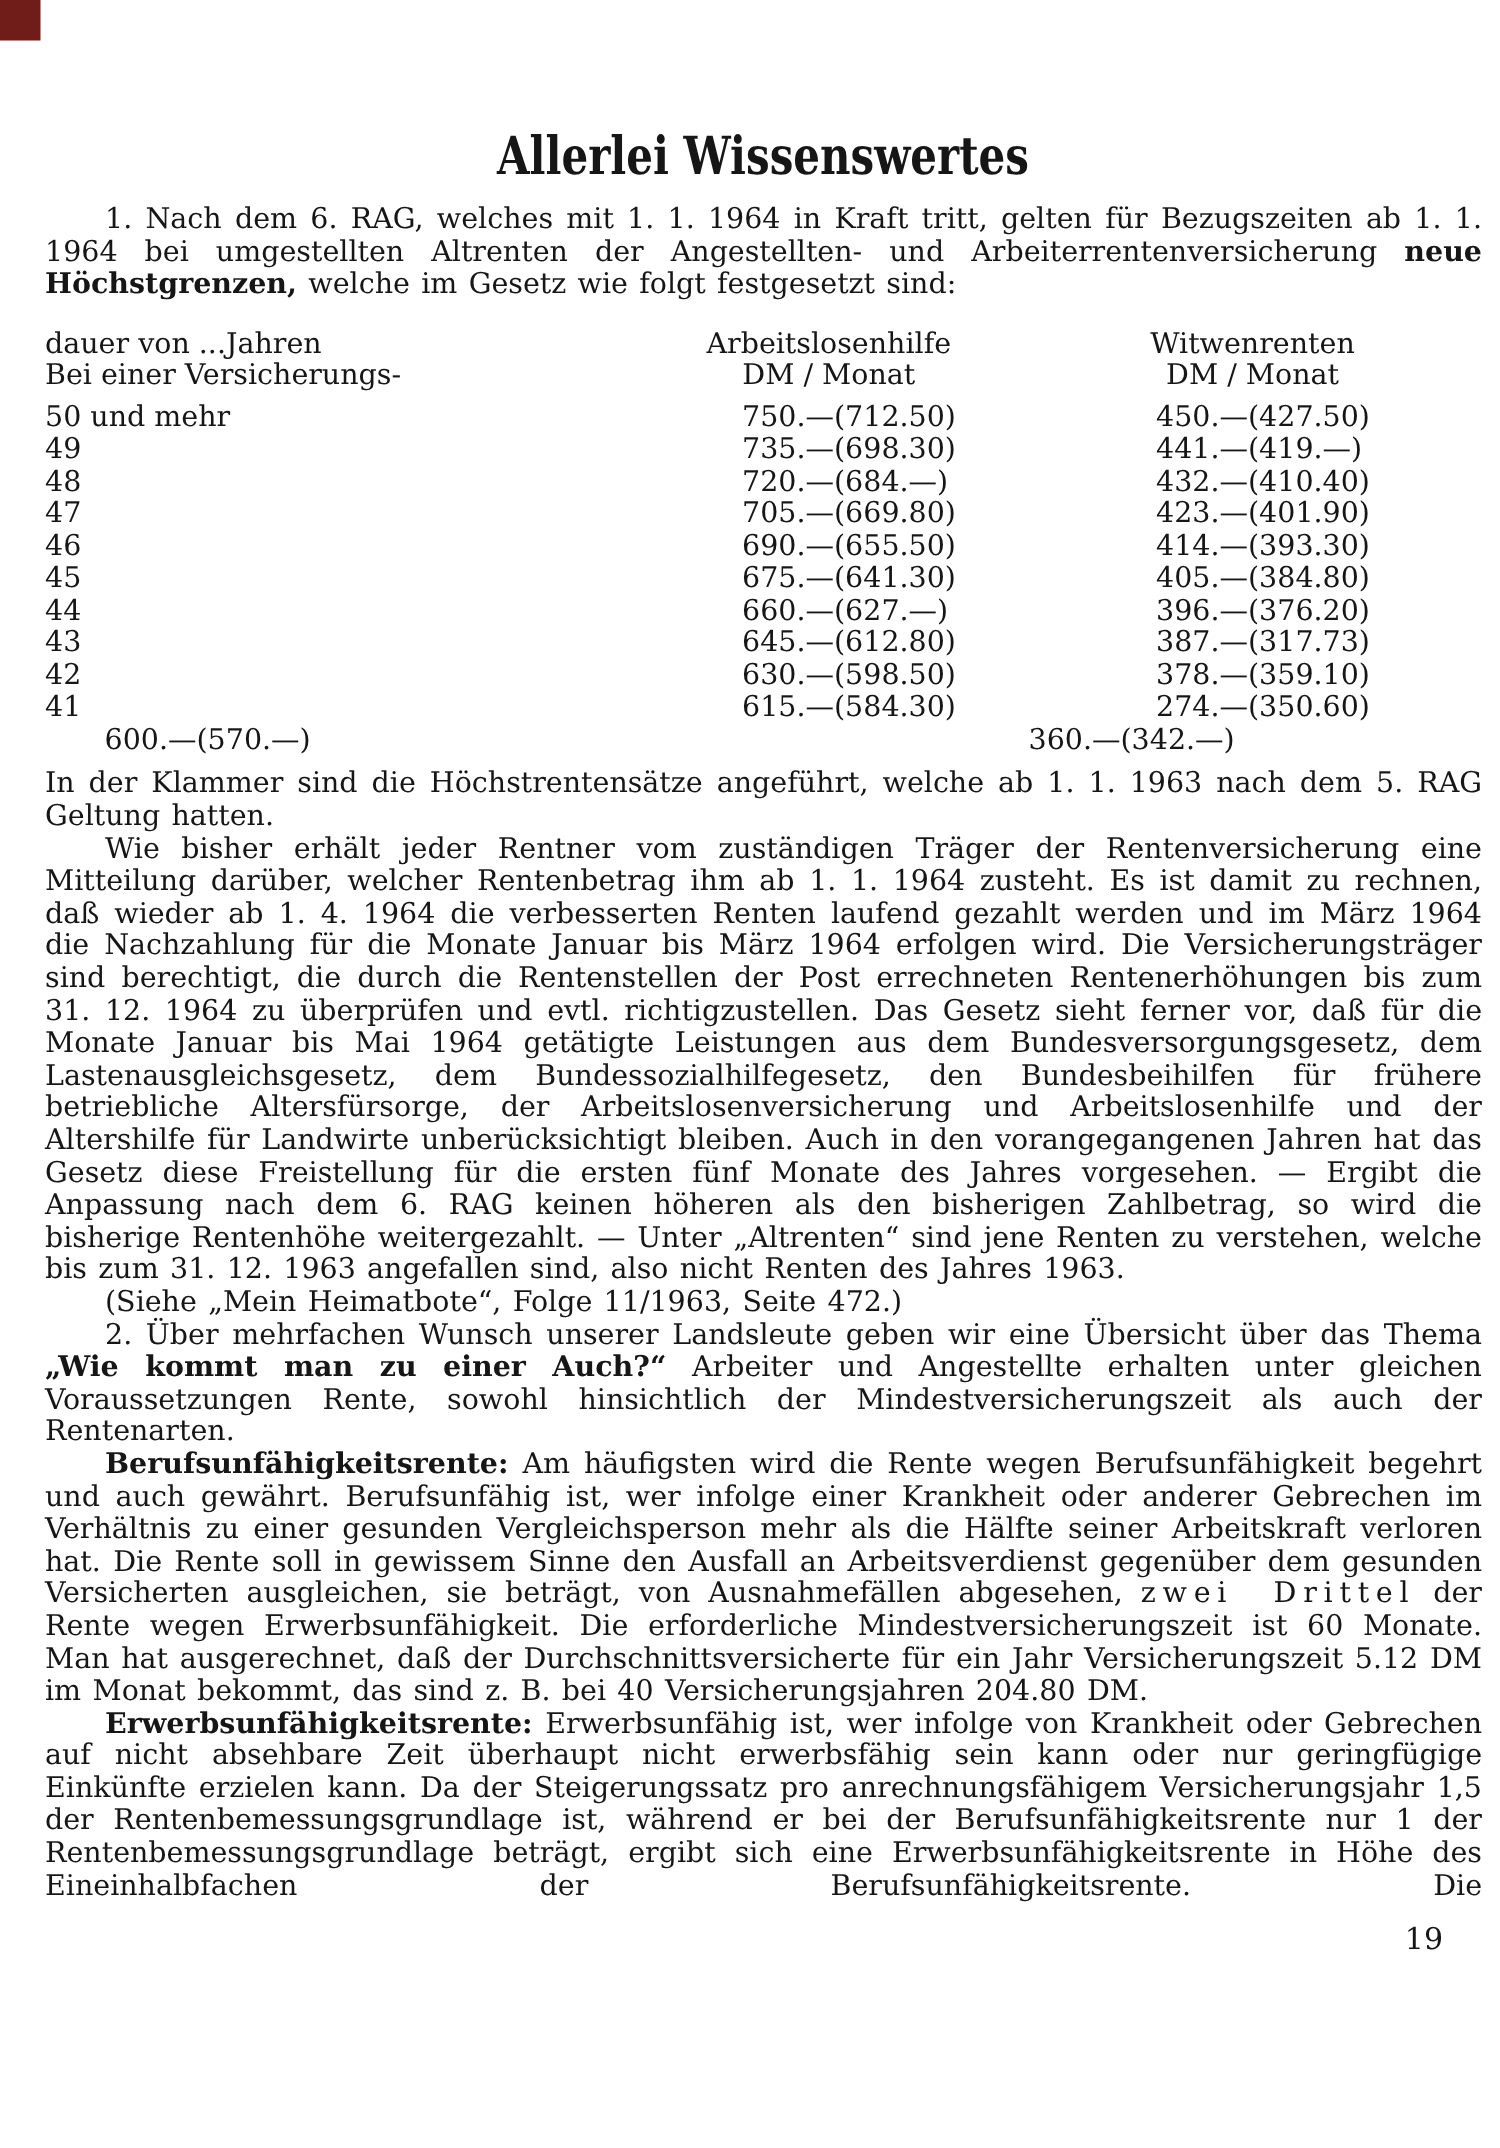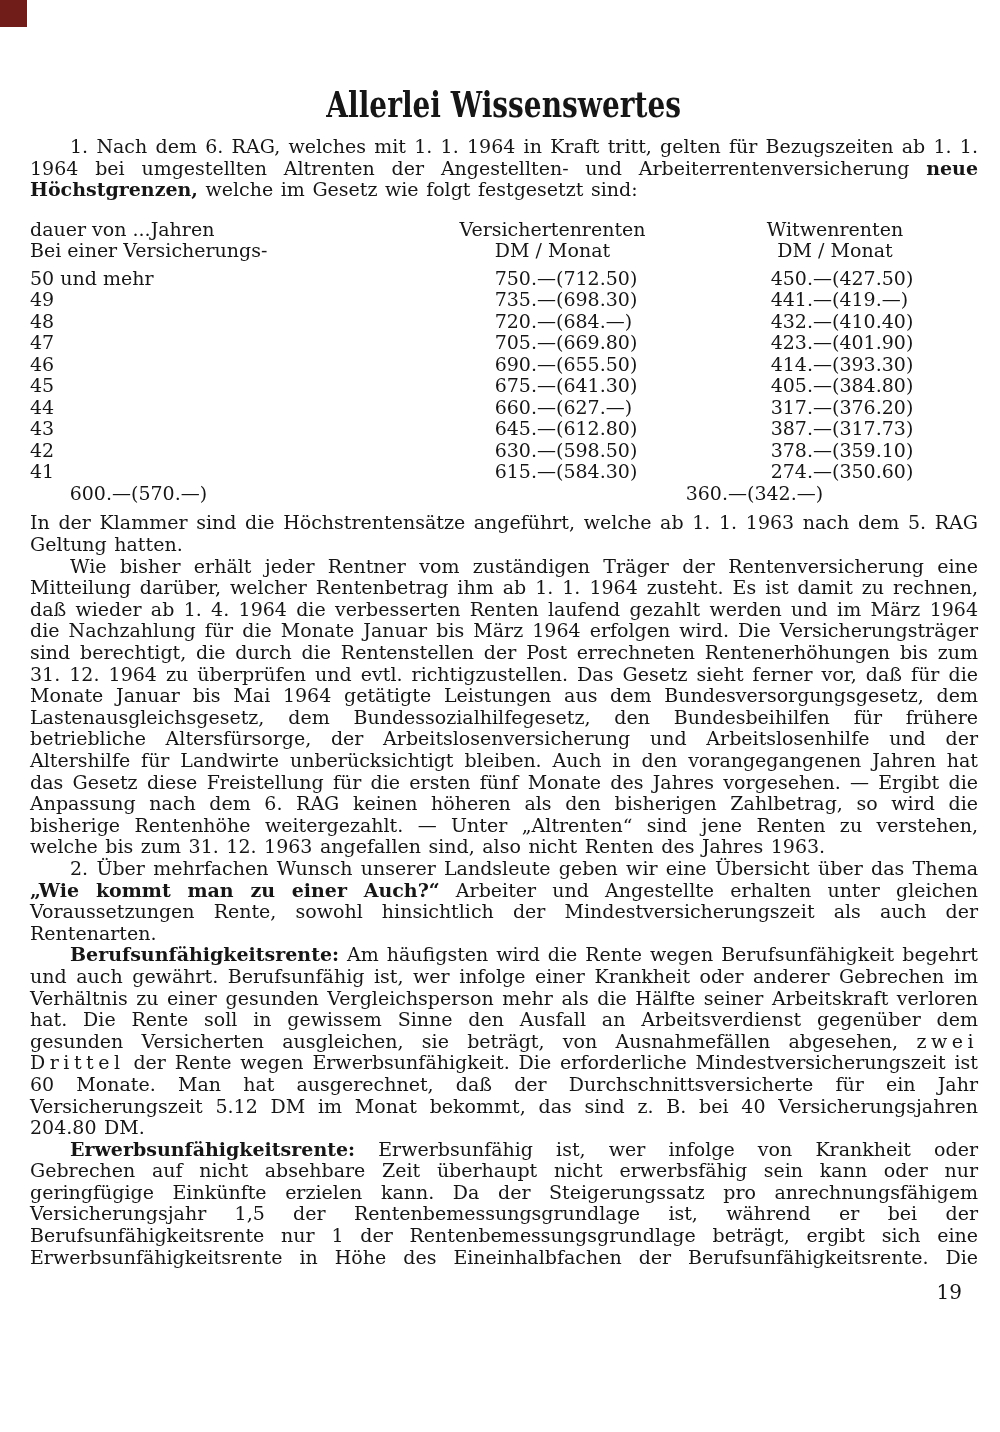--- a/index.html
+++ b/index.html
@@ -4,21 +4,21 @@
 <style>
   html, body { margin: 0; padding: 0; background: #ffffff; }
   .page {
     position: relative;
     width: 1000px;
     height: 1432px;
     background: #ffffff;
     color: #161616;
     font-family: "DejaVu Serif", "Liberation Serif", serif;
     box-sizing: border-box;
-    padding: 0 22px 0 30px;
+    padding: 0 12px 0 30px;
     overflow: hidden;
   }
   .corner-mark {
     position: absolute;
     left: 0; top: 0;
     width: 27px; height: 27px;
     background: #701d1a;
   }
   h1.title {
     margin: 86px 0 0 0;
@@ -86,21 +86,21 @@
 
   <p class="para indent p-intro"><span>1. Nach dem 6. RAG, welches mit 1. 1. 1964 in Kraft tritt, gelten für Bezugszeiten ab 1. 1. 1964 bei umgestellten Altrenten der Angestellten- und Arbeiterrentenversicherung </span><b>neue Höchstgrenzen,</b><span> welche im Gesetz wie folgt festgesetzt sind:</span></p>
 
   <div class="rate-table">
     <div class="thead">
       <div class="th-col1">
         <div>dauer von ...Jahren</div>
         <div>Bei einer Versicherungs-</div>
       </div>
       <div class="th-center">
-        <div>Versichertenrenten</div>
+        <div>Arbeitslosenhilfe</div>
         <div>DM / Monat</div>
       </div>
       <div></div>
       <div class="th-center">
         <div>Witwenrenten</div>
         <div>DM / Monat</div>
       </div>
     </div>
 
     <div class="tbody">
@@ -137,21 +137,21 @@
       <div class="trow">
         <span>45</span>
         <span class="cell-group"><span class="val">675.—</span><span>(641.30)</span></span>
         <span></span>
         <span class="cell-group g3"><span class="val">405.—</span><span>(384.80)</span></span>
       </div>
       <div class="trow">
         <span>44</span>
         <span class="cell-group"><span class="val">660.—</span><span>(627.—)</span></span>
         <span></span>
-        <span class="cell-group g3"><span class="val">317.—</span><span>(376.20)</span></span>
+        <span class="cell-group g3"><span class="val">396.—</span><span>(376.20)</span></span>
       </div>
       <div class="trow">
         <span>43</span>
         <span class="cell-group"><span class="val">645.—</span><span>(612.80)</span></span>
         <span></span>
         <span class="cell-group g3"><span class="val">387.—</span><span>(317.73)</span></span>
       </div>
       <div class="trow">
         <span>42</span>
         <span class="cell-group"><span class="val">630.—</span><span>(598.50)</span></span>
@@ -169,20 +169,21 @@
         <span></span>
         <span class="cell-group g3"><span class="val">360.—</span><span>(342.—)</span></span>
       </div>
     </div>
   </div>
 
   <p class="para tbody-after">In der Klammer sind die Höchstrentensätze angeführt, welche ab 1. 1. 1963 nach dem 5. RAG Geltung hatten.</p>
 
   <p class="para indent">Wie bisher erhält jeder Rentner vom zuständigen Träger der Rentenversicherung eine Mitteilung darüber, welcher Rentenbetrag ihm ab 1. 1. 1964 zusteht. Es ist damit zu rechnen, daß wieder ab 1. 4. 1964 die verbesserten Renten laufend gezahlt werden und im März 1964 die Nachzahlung für die Monate Januar bis März 1964 erfolgen wird. Die Versicherungsträger sind berechtigt, die durch die Rentenstellen der Post errechneten Rentenerhöhungen bis zum 31. 12. 1964 zu überprüfen und evtl. richtigzustellen. Das Gesetz sieht ferner vor, daß für die Monate Januar bis Mai 1964 getätigte Leistungen aus dem Bundesversorgungsgesetz, dem Lastenausgleichsgesetz, dem Bundessozialhilfegesetz, den Bundesbeihilfen für frühere betriebliche Altersfürsorge, der Arbeitslosenversicherung und Arbeitslosenhilfe und der Altershilfe für Landwirte unberücksichtigt bleiben. Auch in den vorangegangenen Jahren hat das Gesetz diese Freistellung für die ersten fünf Monate des Jahres vorgesehen. — Ergibt die Anpassung nach dem 6. RAG keinen höheren als den bisherigen Zahlbetrag, so wird die bisherige Rentenhöhe weitergezahlt. — Unter „Altrenten“ sind jene Renten zu verstehen, welche bis zum 31. 12. 1963 angefallen sind, also nicht Renten des Jahres 1963.</p>
 
+  <p class="para indent">(Siehe „Mein Heimatbote“, Folge 11/1963, Seite 472.)</p>
 
   <p class="para indent"><span>2. Über mehrfachen Wunsch unserer Landsleute geben wir eine Übersicht über das Thema </span><b>„Wie kommt man zu einer Auch?“</b><span> Arbeiter und Angestellte erhalten unter gleichen Voraussetzungen Rente, sowohl hinsichtlich der Mindestversicherungszeit als auch der Rentenarten.</span></p>
 
   <p class="para indent"><b>Berufsunfähigkeitsrente:</b><span> Am häufigsten wird die Rente wegen Berufsunfähigkeit begehrt und auch gewährt. Berufsunfähig ist, wer infolge einer Krankheit oder anderer Gebrechen im Verhältnis zu einer gesunden Vergleichsperson mehr als die Hälfte seiner Arbeitskraft verloren hat. Die Rente soll in gewissem Sinne den Ausfall an Arbeitsverdienst gegenüber dem gesunden Versicherten ausgleichen, sie beträgt, von Ausnahmefällen abgesehen, </span><span class="spaced">zwei Drittel</span><span> der Rente wegen Erwerbsunfähigkeit. Die erforderliche Mindestversicherungszeit ist 60 Monate. Man hat ausgerechnet, daß der Durchschnittsversicherte für ein Jahr Versicherungszeit 5.12 DM im Monat bekommt, das sind z. B. bei 40 Versicherungsjahren 204.80 DM.</span></p>
 
   <p class="para indent p-last"><b>Erwerbsunfähigkeitsrente:</b><span> Erwerbsunfähig ist, wer infolge von Krankheit oder Gebrechen auf nicht absehbare Zeit überhaupt nicht erwerbsfähig sein kann oder nur geringfügige Einkünfte erzielen kann. Da der Steigerungssatz pro anrechnungsfähigem Versicherungsjahr 1,5 der Rentenbemessungsgrundlage ist, während er bei der Berufsunfähigkeitsrente nur 1 der Rentenbemessungsgrundlage beträgt, ergibt sich eine Erwerbsunfähigkeitsrente in Höhe des Eineinhalbfachen der Berufsunfähigkeitsrente. Die</span></p>
 
   <div class="pageno">19</div>
 
 </div>

